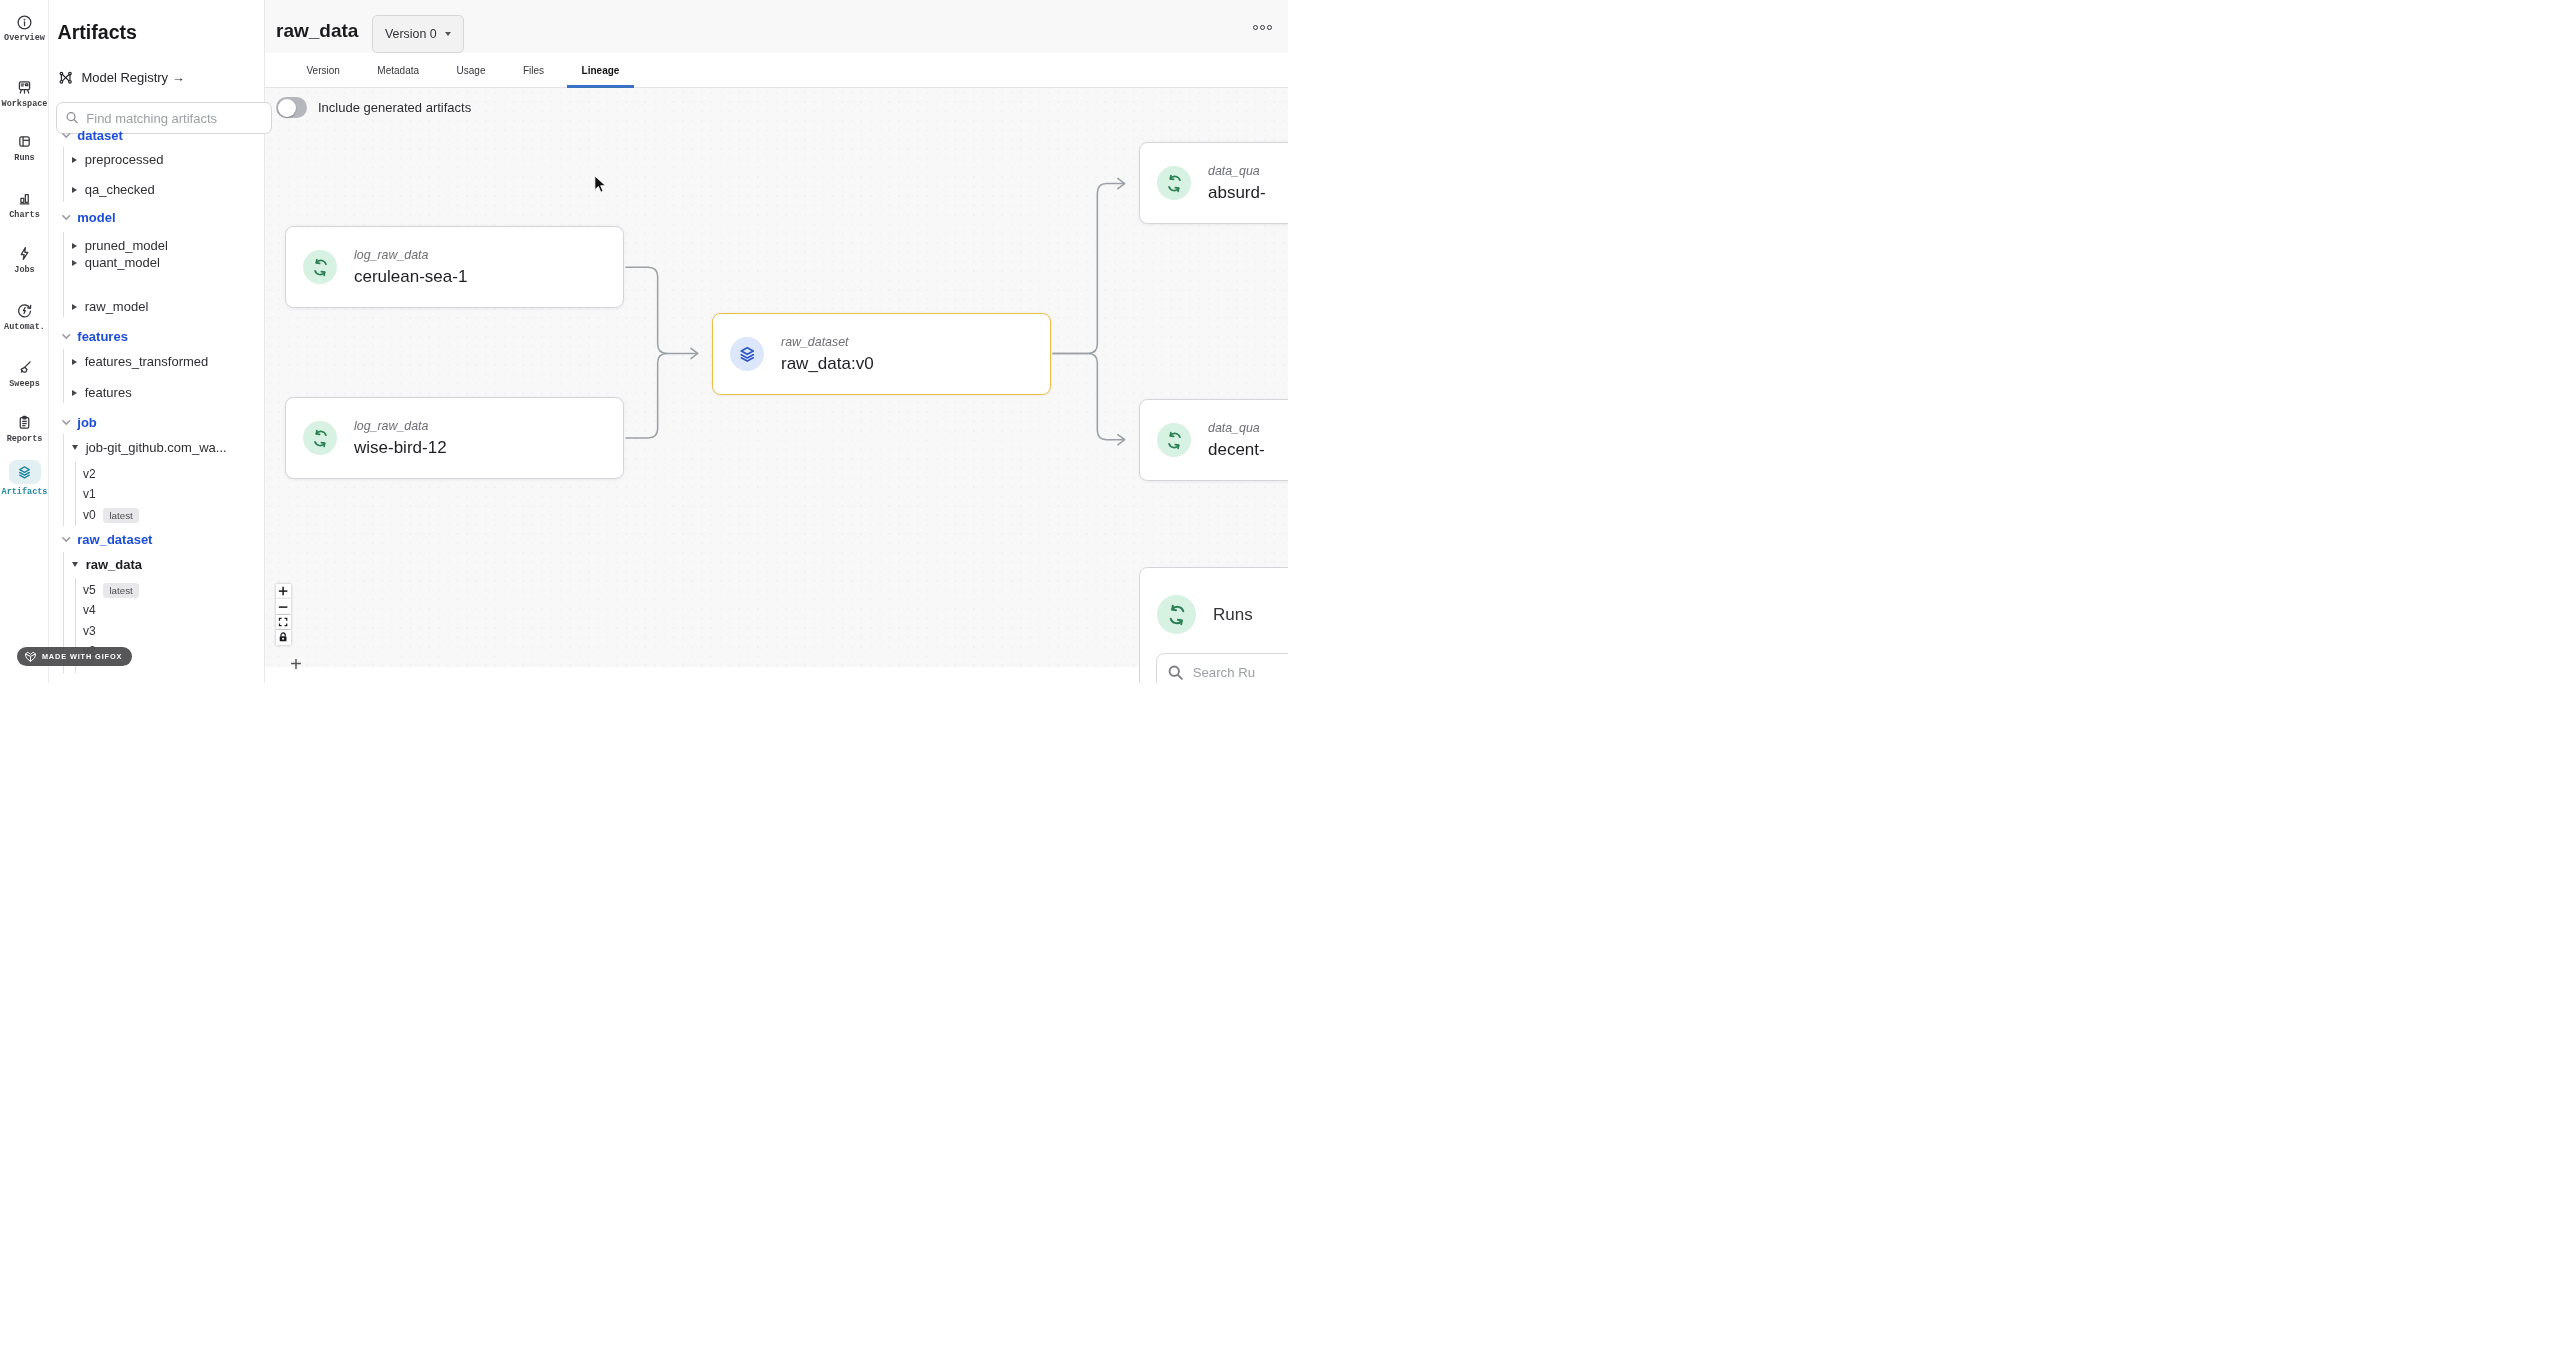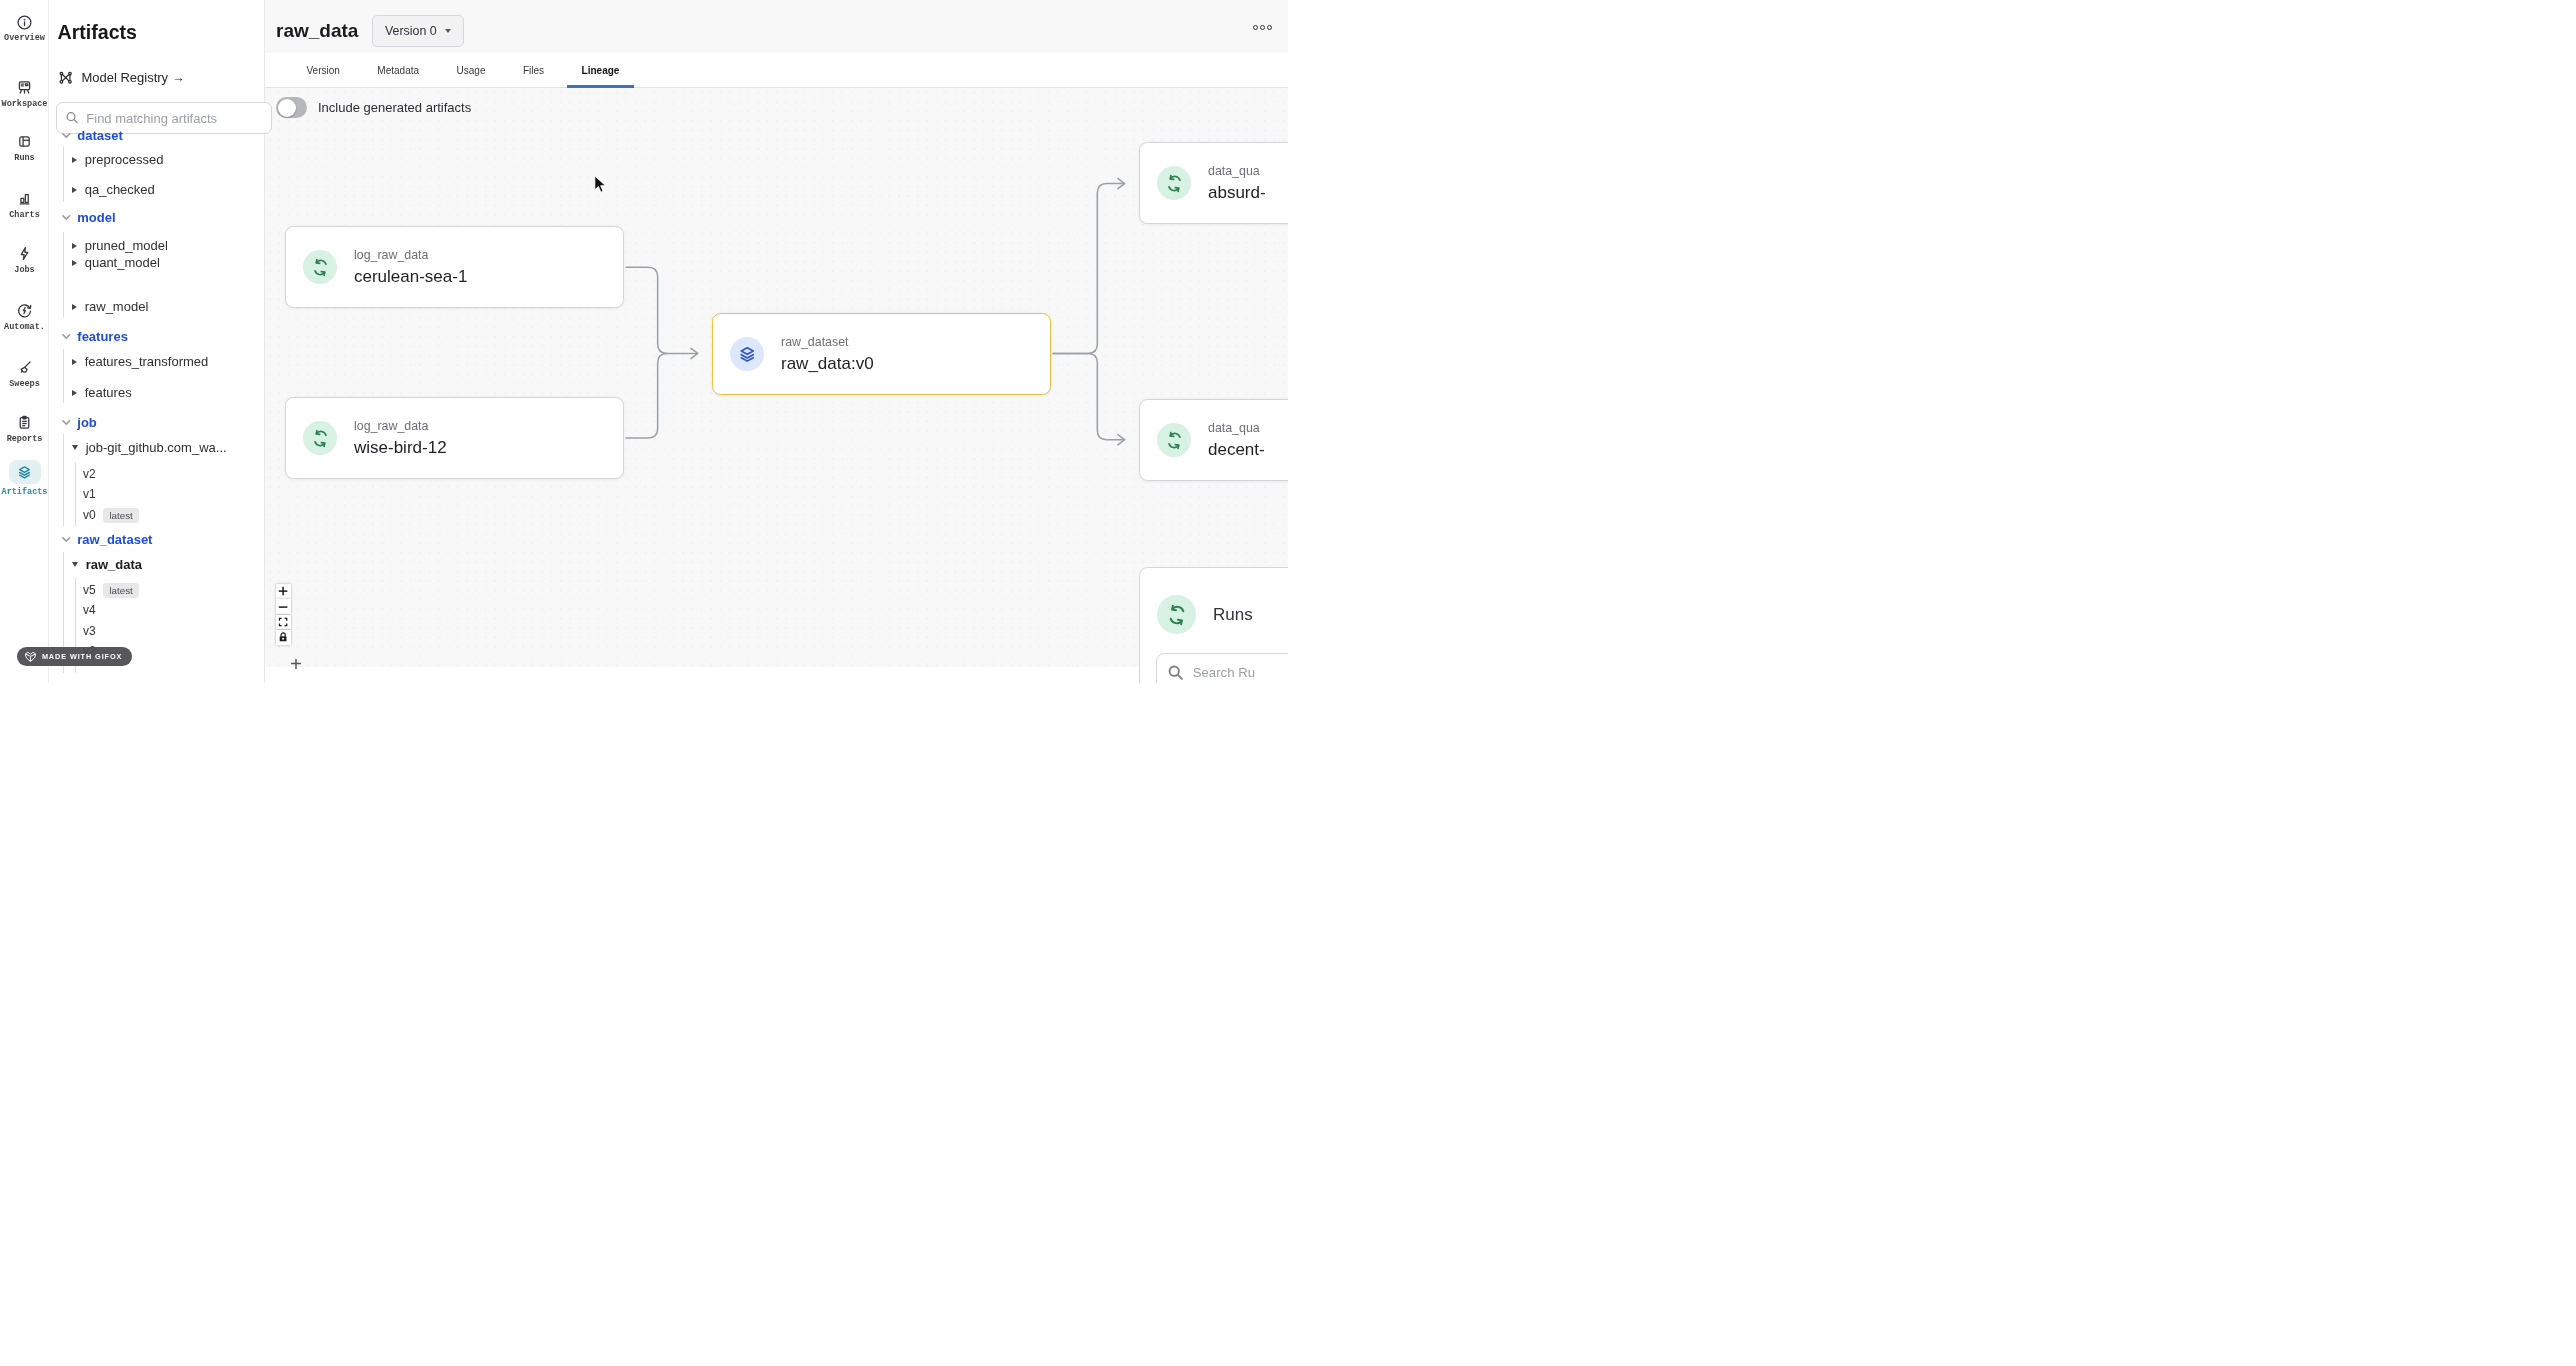--- a/index.html
+++ b/index.html
@@ -40,21 +40,21 @@
     border-top:5.1px solid #44444b; border-bottom:none; }
   .badge-latest { background:#e8e8ea; border-radius:3.4px; font-size:9.8px; color:#4c4c52;
     padding:1.7px 6px; margin-left:7.7px; line-height:11px; }
   .gline { position:absolute; width:0.9px; background:#dcdcdf; }
   .sb-plus { position:absolute; left:241px; top:654px; font-size:20.5px; font-weight:300;
     color:#55555c; cursor:pointer; line-height:20.5px; }
 
   
   .mheader { position:absolute; left:265px; top:0; width:1023px; height:53px; background:#f8f8f9; z-index:5; }
   .mtitle { position:absolute; left:11px; top:19.6px; font-size:19px; font-weight:700; color:#1b1b1f; }
-  .version-btn { position:absolute; left:107px; top:15.4px; height:32px; padding:0 12px;
+  .version-btn { position:absolute; left:107px; top:15.4px; height:38px; padding:0 12px;
     background:#f2f2f3; border:0.9px solid #d7d7db; border-radius:5.1px; display:flex; align-items:center;
     gap:8.5px; font-size:12.4px; color:#313138; cursor:pointer; }
   .caret { width:0; height:0; border-left:3.8px solid transparent; border-right:3.8px solid transparent;
     border-top:4.7px solid #55555c; }
   .kebab { position:absolute; right:16px; top:25px; display:flex; gap:2.1px; cursor:pointer; }
   .kebab i { width:5.1px; height:5.1px; border:1.5px solid #35353b; border-radius:50%; display:block; }
 
   
   .tabs { position:absolute; left:265px; top:53px; width:1023px; height:35px; background:#fff;
     border-bottom:0.9px solid #e4e4e7; display:flex; padding-left:27px; z-index:5; }
@@ -78,21 +78,21 @@
 
   .node { position:absolute; background:#fff; border:1.3px solid #d4d4db; border-radius:8.5px;
     box-shadow:0 0.9px 3.4px rgba(0,0,0,0.06); display:flex; align-items:center; padding-left:17px;
     gap:17px; z-index:2; cursor:pointer; }
   .node.selected { border:1.7px solid #ecbe42; }
   .icircle { width:34px; height:34px; border-radius:50%; display:flex; align-items:center;
     justify-content:center; flex:none; }
   .icircle.run { background:#d7f1e2; }
   .icircle.artifact { background:#dce7fb; }
   .ntexts { display:flex; flex-direction:column; gap:6px; }
-  .ntitle { font-size:12.4px; color:#6e6e77; line-height:13px; }
+  .ntitle { font-size:12.4px; color:#6e6e77; line-height:13px;font-style:italic; }
   .nname { font-size:17px; color:#1f1f24; line-height:18px; }
 
   .runs-panel { position:absolute; left:1139px; top:567px; width:325px; height:149px; background:#fff;
     border:1.3px solid #d4d4db; border-radius:8.5px; z-index:2; }
   .runs-head { display:flex; align-items:center; gap:17px; padding:27px 0 0 17px; }
   .runs-title { font-size:17px; color:#33333a; }
   .icircle.big { width:39px; height:39px; }
   .runs-search { position:absolute; left:16px; top:85px; width:290px; height:38px; border:0.9px solid #d8d8dc;
     border-radius:8.5px; background:#fff; display:flex; align-items:center; padding:0 10.2px; gap:8.5px; }
   .runs-search input { border:none; outline:none; flex:1; font-size:13.2px; background:transparent;

